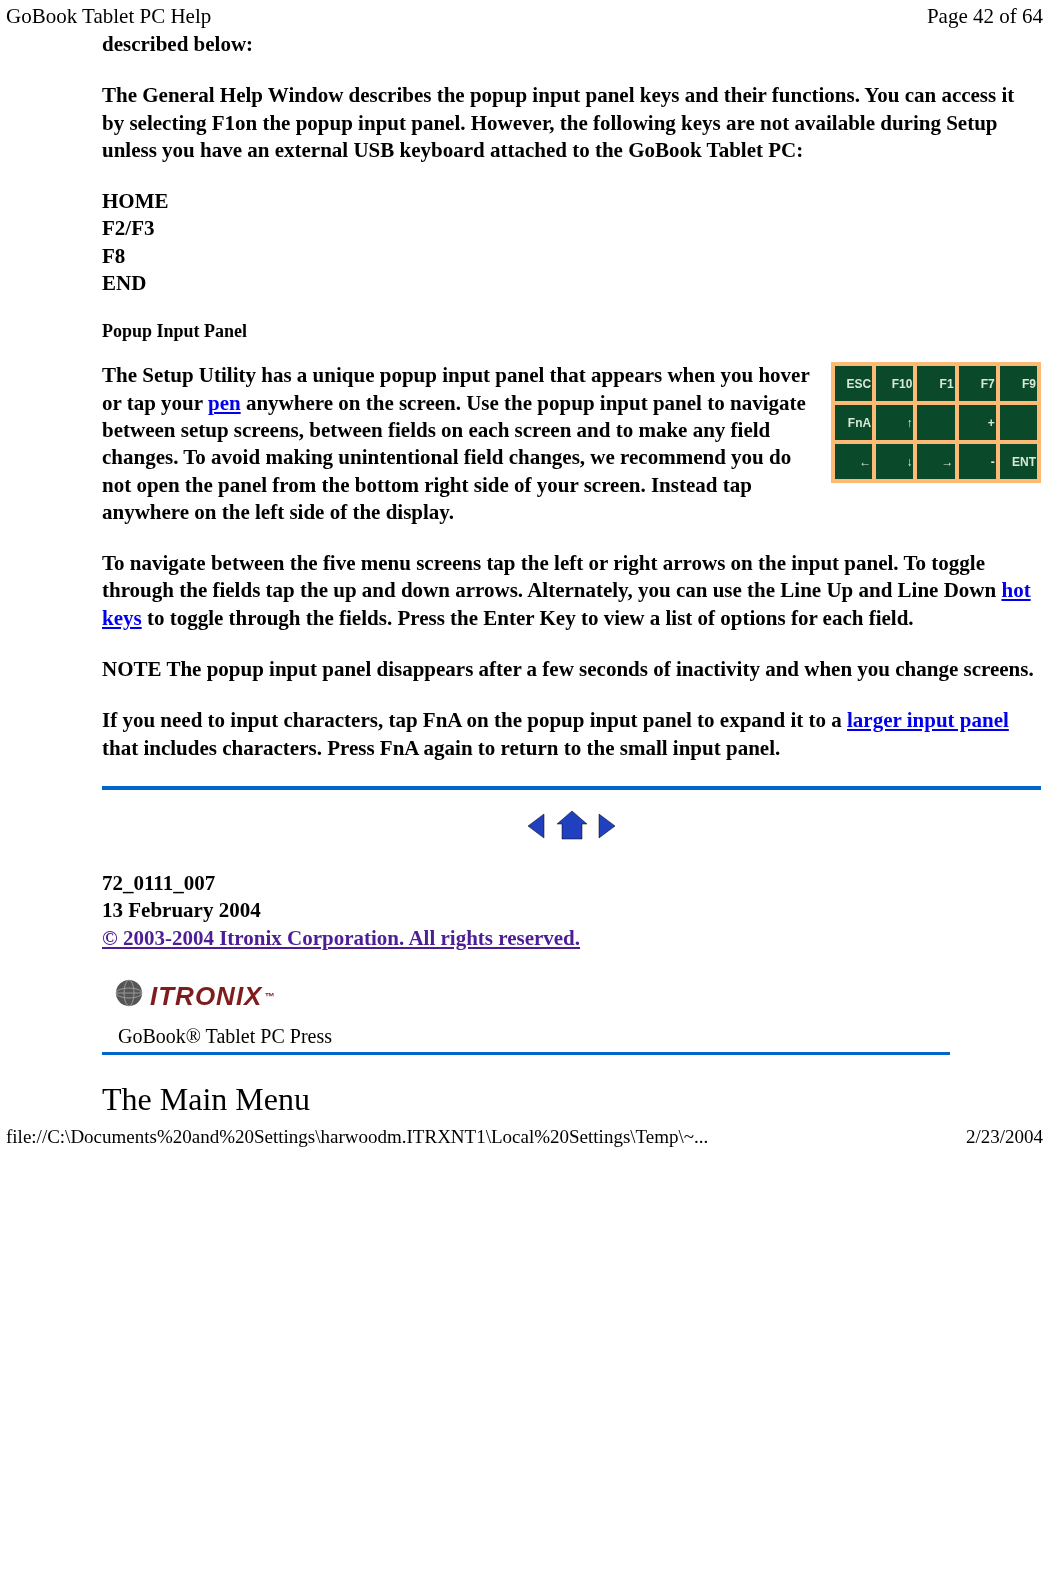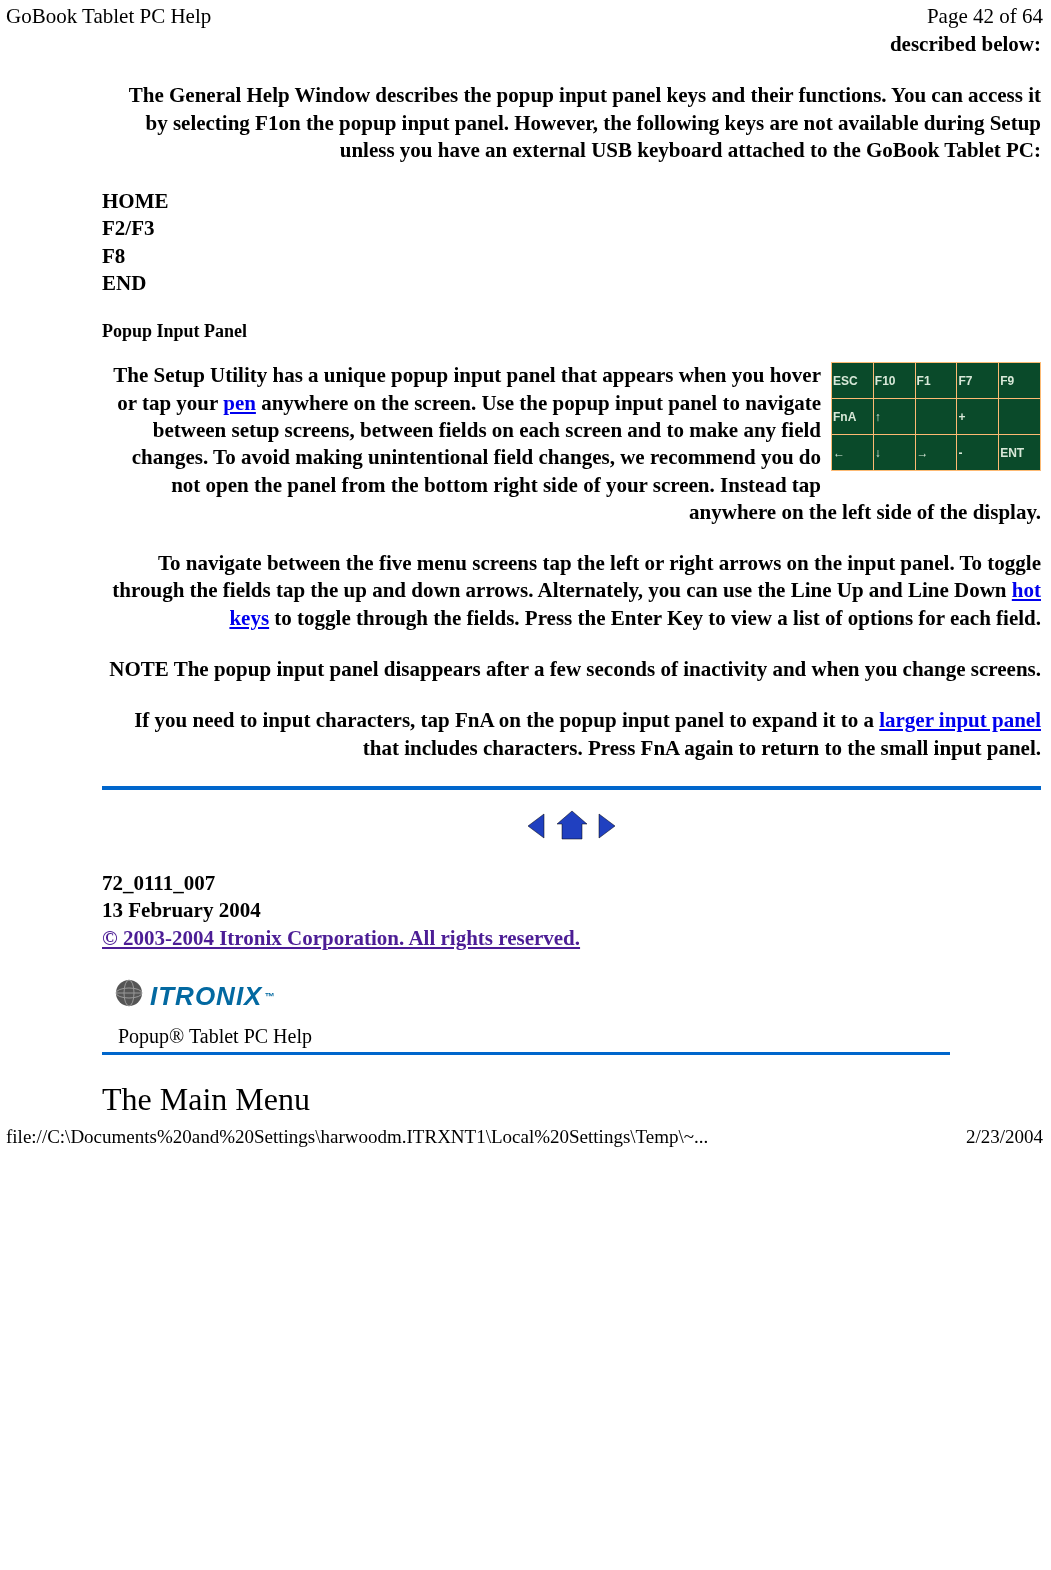--- a/index.html
+++ b/index.html
@@ -17,21 +17,20 @@
     padding: 4px 8px 2px 6px;
     font-size: 21px;
   }
   .content {
     padding: 0 10px 0 102px;
     font-weight: bold;
   }
   .content p {
     margin: 0 0 24px 0;
     line-height: 1.3;
-    text-align: right;
   }
   .keys-block {
     margin-bottom: 24px;
     line-height: 1.3;
   }
   .keys-block div {
     margin: 0;
   }
   .sub-heading {
     font-size: 18px;
@@ -47,22 +46,22 @@
     color: #d8e8d8;
     font-family: Arial, sans-serif;
     font-size: 12px;
     font-weight: bold;
     border-collapse: collapse;
     width: 210px;
     height: 105px;
     table-layout: fixed;
   }
   .input-panel td {
-    border: 1px solid #fdba74;
-    text-align: left;
+    border: 4px solid #fdba74;
+    text-align: right;
     vertical-align: middle;
     height: 33px;
     width: 20%;
   }
   a.doc-link {
     color: #0000EE;
     text-decoration: underline;
   }
   .hr-blue {
     border: none;
@@ -98,21 +97,21 @@
     align-items: center;
     padding: 6px 0 6px 12px;
   }
   .brand-logo {
     display: flex;
     align-items: center;
     font-family: Arial, sans-serif;
     font-weight: 900;
     font-size: 26px;
     font-style: italic;
-    color: #0369a1;
+    color: #7f1d1d;
     letter-spacing: 1px;
   }
   .brand-globe {
     display: inline-block;
     margin-right: 6px;
   }
   .brand-tm {
     font-size: 10px;
     vertical-align: super;
     font-style: normal;
@@ -235,21 +234,21 @@
             <circle cx="15" cy="15" r="13" fill="#555"></circle>
             <ellipse cx="15" cy="15" rx="13" ry="5" fill="none" stroke="#999" stroke-width="1"></ellipse>
             <ellipse cx="15" cy="15" rx="5" ry="13" fill="none" stroke="#999" stroke-width="1"></ellipse>
             <line x1="2" y1="15" x2="28" y2="15" stroke="#999" stroke-width="1"></line>
           </svg>
         </span>
         <span>ITRONIX</span>
           <span class="brand-tm">™</span>
       </span>
     </div>
-    <div class="brand-sub">Popup® Tablet PC Help</div>
+    <div class="brand-sub">GoBook® Tablet PC Press</div>
     <hr class="hr-blue-thin">
   </div>
 
   <div class="main-heading">The Main Menu</div>
 
 </div>
 
 <div class="page-footer">
   <span>file://C:\Documents%20and%20Settings\harwoodm.ITRXNT1\Local%20Settings\Temp\~...</span>
   <span>2/23/2004</span>

